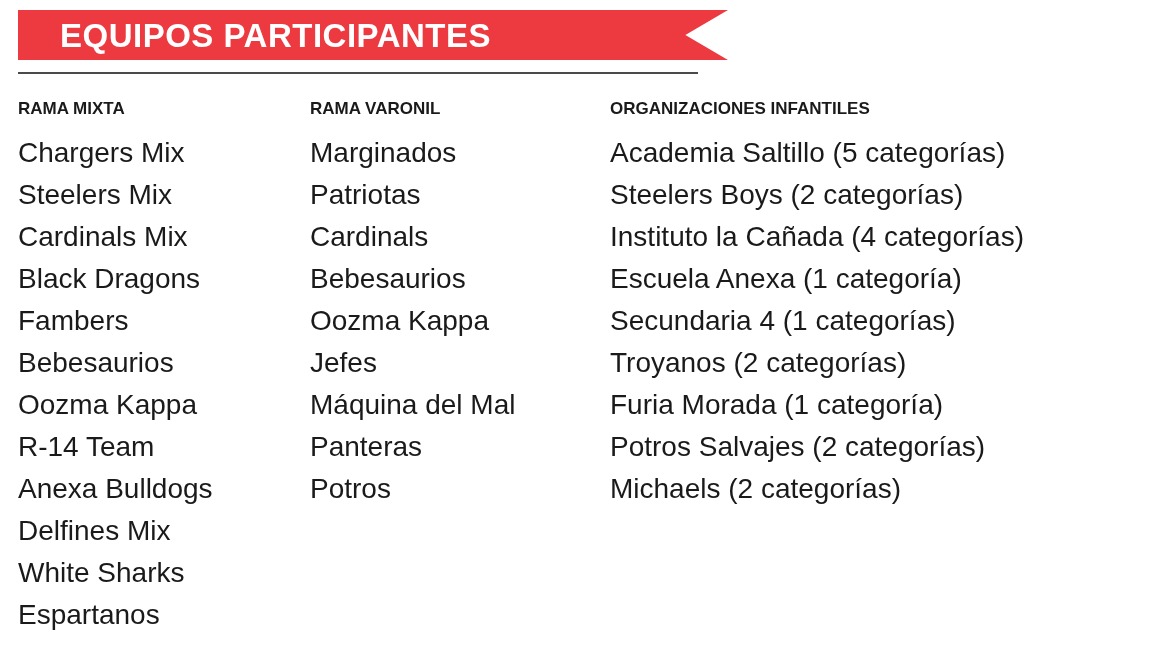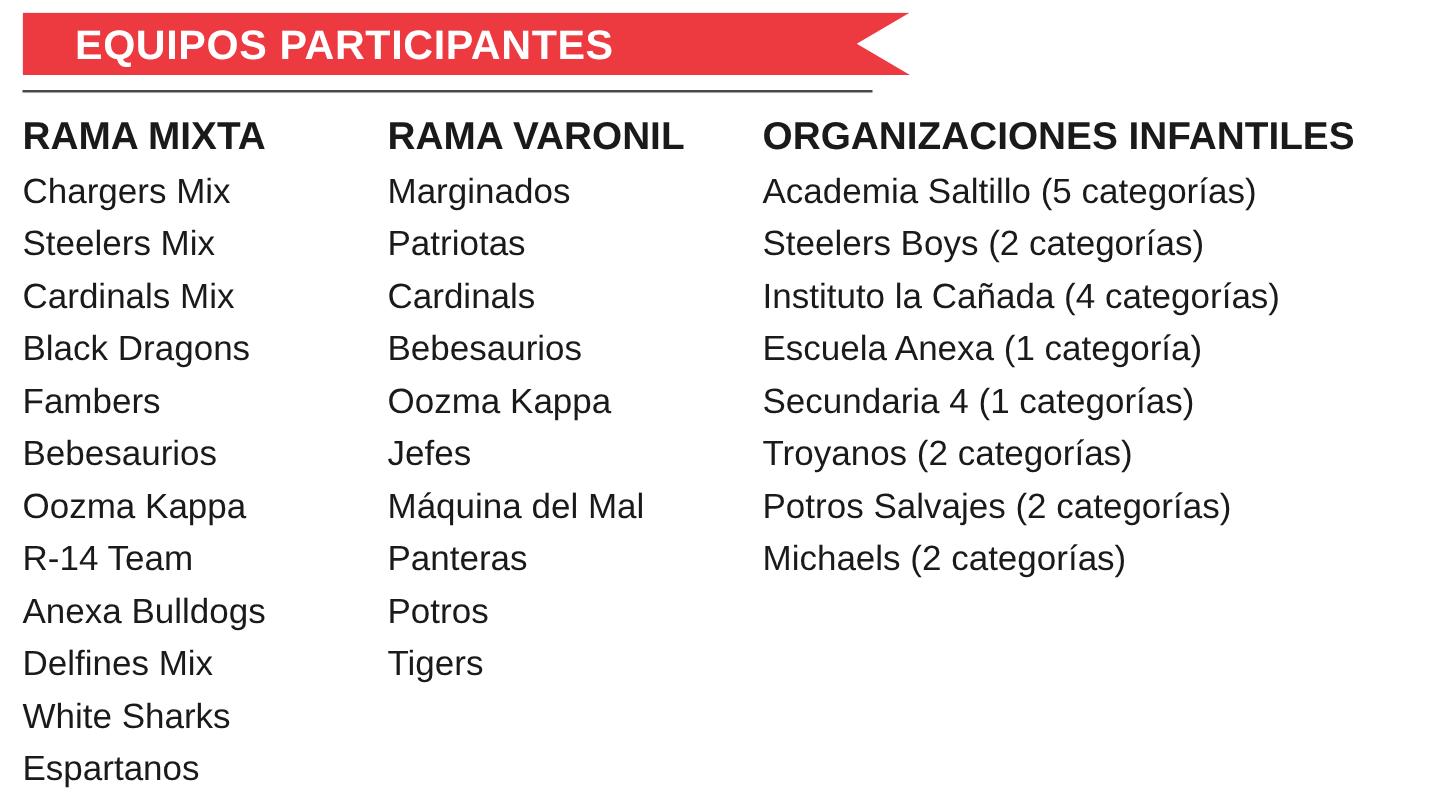--- a/index.html
+++ b/index.html
@@ -68,21 +68,21 @@
   }
   .col {
     position: absolute;
     top: 0;
   }
   .col-0 { left: 0px;   width: 290px; }
   .col-1 { left: 292px; width: 296px; }
   .col-2 { left: 592px; width: 540px; }
 
   .col-head {
-    font-size: 31px;
+    font-size: 17px;
     font-weight: bold;
     color: #1a1a1a;
     line-height: 34px;
     white-space: nowrap;
     margin-bottom: 6px;
   }
   .col-list {
     list-style: none;
     margin: 0;
     padding: 0;
@@ -132,32 +132,32 @@
       <ul class="col-list">
         <li>Marginados</li>
         <li>Patriotas</li>
         <li>Cardinals</li>
         <li>Bebesaurios</li>
         <li>Oozma Kappa</li>
         <li>Jefes</li>
         <li>Máquina del Mal</li>
         <li>Panteras</li>
         <li>Potros</li>
-        <li>Tigers</li>
       </ul>
     </div>
 
     <div class="col col-2">
       <div class="col-head">ORGANIZACIONES INFANTILES</div>
       <ul class="col-list">
         <li>Academia Saltillo (5 categorías)</li>
         <li>Steelers Boys (2 categorías)</li>
         <li>Instituto la Cañada (4 categorías)</li>
         <li>Escuela Anexa (1 categoría)</li>
         <li>Secundaria 4  (1 categorías)</li>
         <li>Troyanos  (2 categorías)</li>
+        <li>Furia Morada (1 categoría)</li>
         <li>Potros Salvajes (2 categorías)</li>
         <li>Michaels (2 categorías)</li>
       </ul>
     </div>
 
   </div>
 </div>
 
 </body></html>

